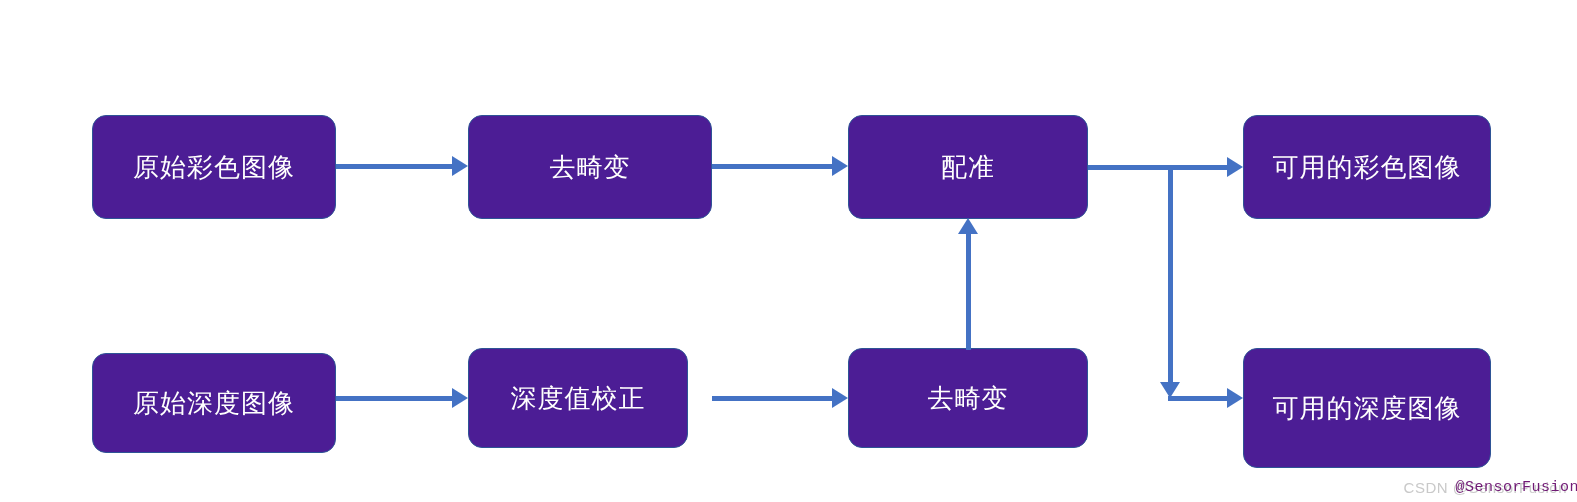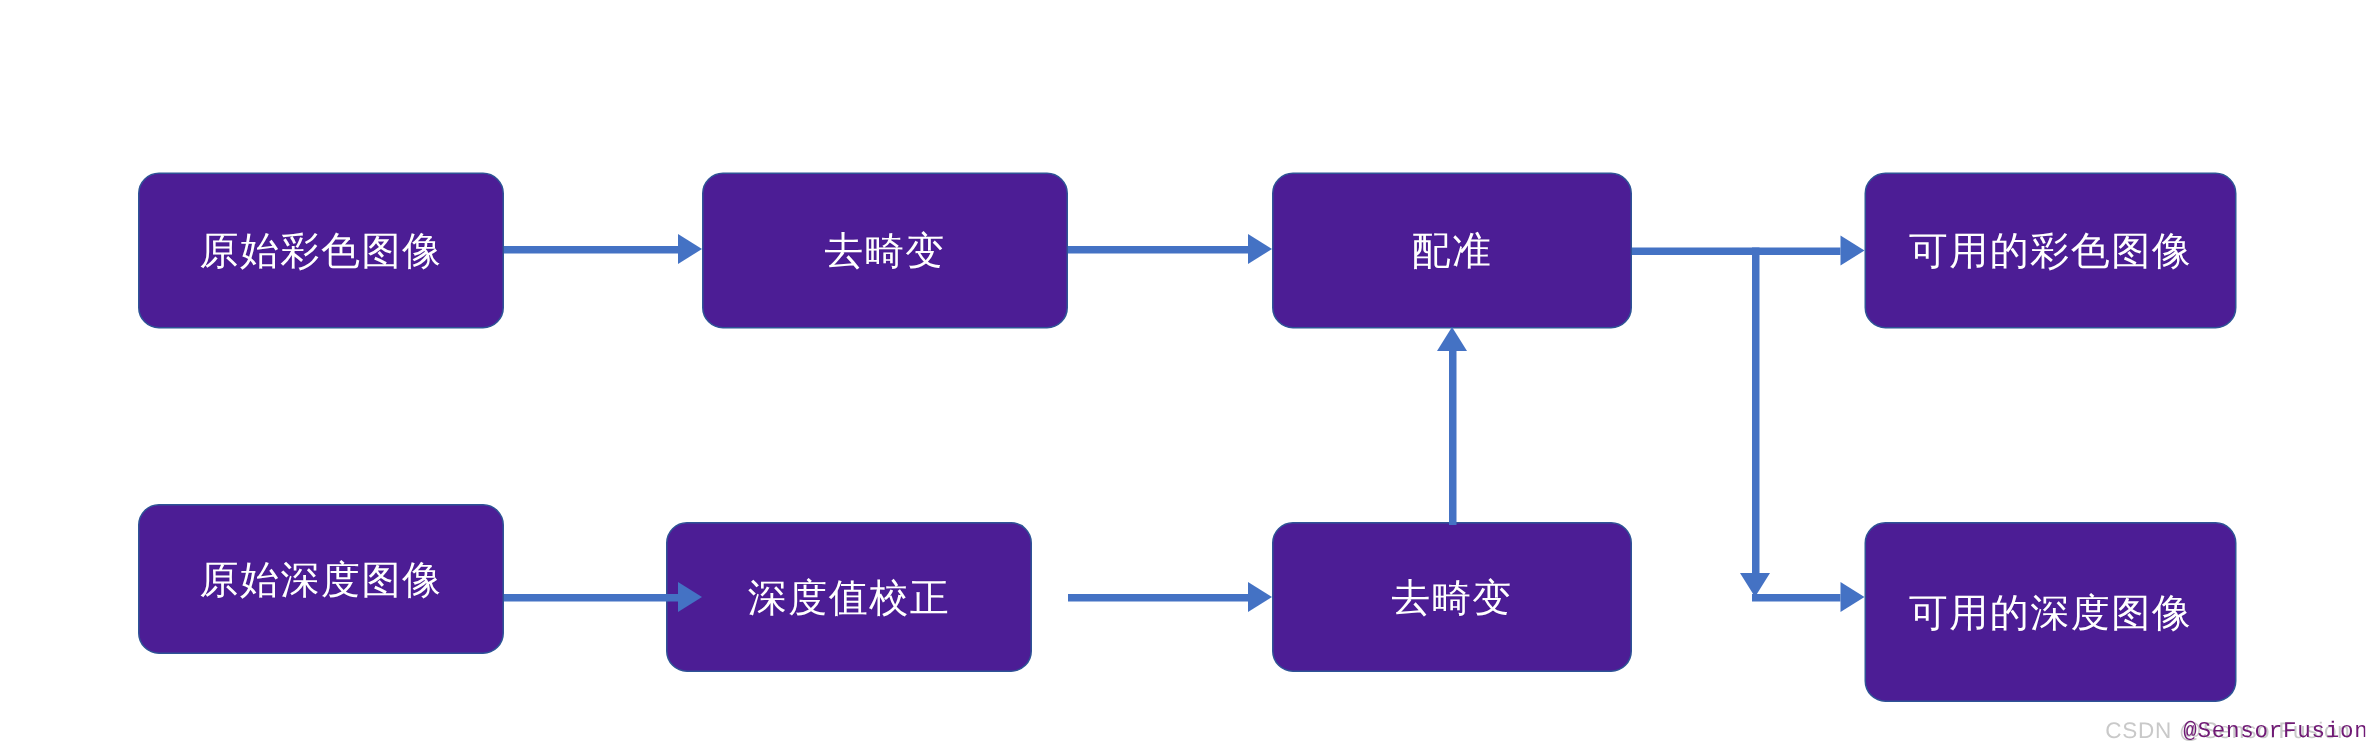--- a/index.html
+++ b/index.html
@@ -106,25 +106,25 @@
   </div>
 
   <div class="node" style="left:1243px; top:115px; width:248px; height:104px;">
     <span class="node-label">可用的彩色图像</span>
   </div>
 
   <div class="node" style="left:848px; top:115px; width:240px; height:104px;">
     <span class="node-label">配准</span>
   </div>
 
-  <div class="node" style="left:92px; top:336px; width:244px; height:100px;">
+  <div class="node" style="left:92px; top:353px; width:244px; height:100px;">
     <span class="node-label">原始深度图像</span>
   </div>
 
-  <div class="node" style="left:444px; top:348px; width:244px; height:100px;">
+  <div class="node" style="left:468px; top:348px; width:220px; height:100px;">
     <span class="node-label">深度值校正</span>
   </div>
 
   <div class="node" style="left:848px; top:348px; width:240px; height:100px;">
     <span class="node-label">去畸变</span>
   </div>
 
   <div class="node" style="left:1243px; top:348px; width:248px; height:120px;">
     <span class="node-label">可用的深度图像</span>
   </div>

